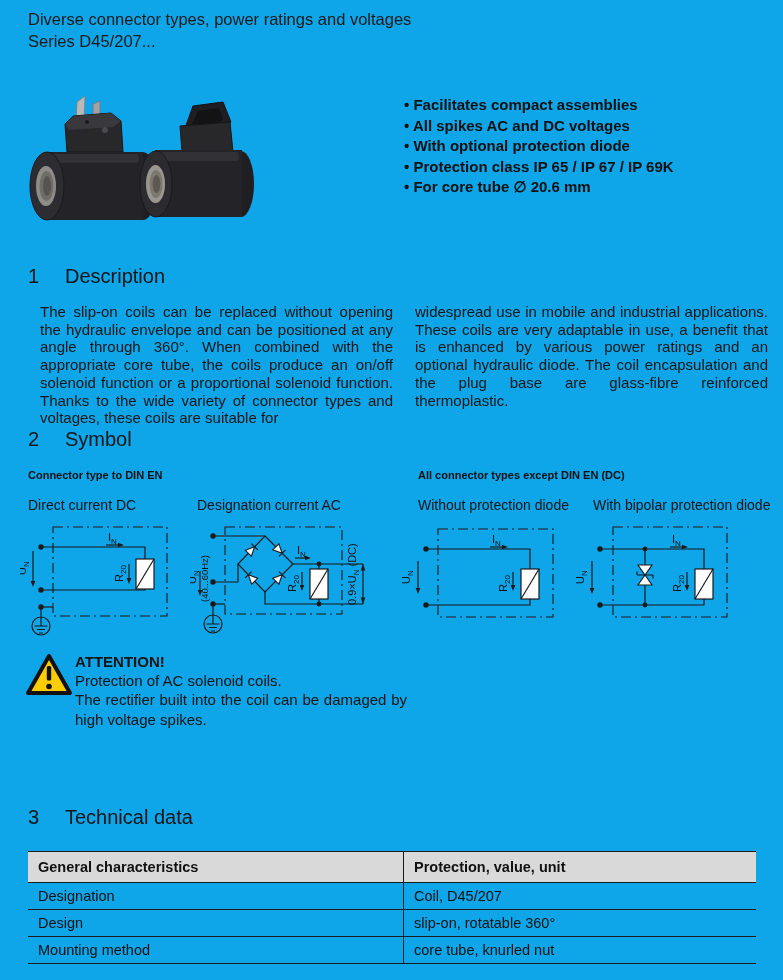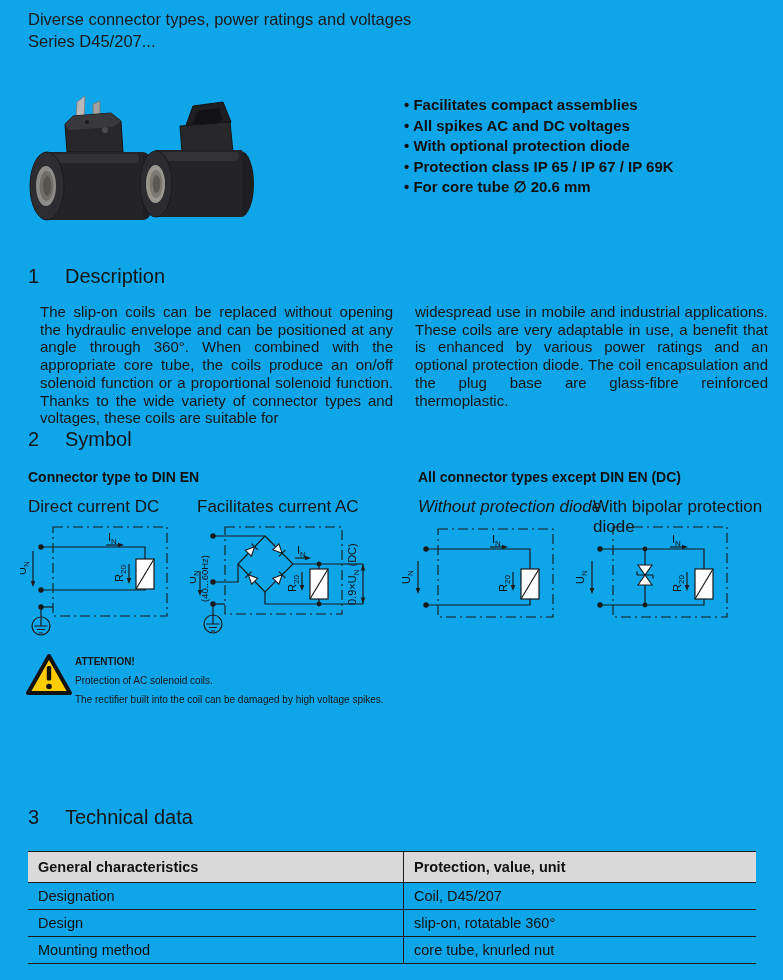--- a/index.html
+++ b/index.html
@@ -13,35 +13,35 @@
   ul.features li { font-size:15px; font-weight:bold; line-height:20.5px; color:#101010; }
   ul.features li::before { content:"• "; }
 
   .sec-head { display:flex; font-size:20px; color:#151515; }
   .sec-num { width:37px; flex:0 0 37px; }
 
   .body-text { font-size:15px; line-height:17.7px; text-align:justify; color:#161616; }
   .cols { display:flex; gap:22px; }
   .col { width:353px; }
 
-  .grp { font-size:14px; font-weight:bold; color:#101010; }
-  .cap { font-size:17px; color:#151515; }
+  .grp { font-size:11px; font-weight:bold; color:#101010; }
+  .cap { font-size:14px; color:#151515; }
 
   
   .wire { stroke:#1a1a1a; stroke-width:1.2; fill:none; }
   .dashdot { stroke:#1a1a1a; stroke-width:1.1; fill:none; stroke-dasharray:10 4 2 4; }
   .comp { stroke:#1a1a1a; stroke-width:1.2; fill:#fff; }
   .diode { fill:#fff; stroke:#1a1a1a; stroke-width:1.1; }
   .dot { fill:#1a1a1a; }
   .arrowhead { fill:#1a1a1a; }
   .slabel { font-family:"Liberation Sans", sans-serif; font-size:11px; fill:#111; }
   .slabel-small { font-family:"Liberation Sans", sans-serif; font-size:9.5px; fill:#111; }
   .ssub { font-size:8px; }
 
-  .att-text { font-size:10px; line-height:19.2px; text-align:justify; width:332px; color:#141414; }
+  .att-text { font-size:15px; line-height:19.2px; text-align:justify; width:332px; color:#141414; }
   .att-title { font-weight:bold; }
 
   table.tech { border-collapse:collapse; width:728px; font-size:14.5px; table-layout:fixed; }
   table.tech th, table.tech td { text-align:left; padding:5px 10px; border-bottom:1px solid #1c1c1c; }
   table.tech thead th { background:#d9d9d9; font-weight:bold; padding-top:7px; padding-bottom:7px;
                         border-top:1px solid #1c1c1c; }
   table.tech th:first-child, table.tech td:first-child { border-right:1px solid #1c1c1c; width:355px; }
 </style>
 </head>
 <body>
@@ -92,34 +92,34 @@
     <li>Protection class IP 65 / IP 67 / IP 69K</li>
     <li>For core tube ∅ 20.6 mm</li>
   </ul>
 
   <div class="abs sec-head" style="left:28px; top:265px;">
     <span class="sec-num">1</span>
     <span>Description</span>
   </div>
   <div class="abs cols" style="left:32px; top:303px; width:728px;margin-left:8px;">
     <div class="col body-text">The slip-on coils can be replaced without opening the hydraulic envelope and can be positioned at any angle through 360°. When combined with the appropriate core tube, the coils produce an on/off solenoid function or a proportional solenoid function. Thanks to the wide variety of connector types and voltages, these coils are suitable for</div>
-    <div class="col body-text">widespread use in mobile and industrial applications. These coils are very adaptable in use, a benefit that is enhanced by various power ratings and an optional protection diode. The coil encapsulation and the plug base are glass-fibre reinforced thermoplastic.</div>
+    <div class="col body-text">widespread use in mobile and industrial applications. These coils are very adaptable in use, a benefit that is enhanced by various power ratings and an optional hydraulic diode. The coil encapsulation and the plug base are glass-fibre reinforced thermoplastic.</div>
   </div>
 
   <div class="abs sec-head" style="left:28px; top:428px;">
     <span class="sec-num">2</span>
     <span>Symbol</span>
   </div>
 
   <div class="abs grp" style="left:28px; top:469px;">Connector type to DIN EN</div>
   <div class="abs grp" style="left:418px; top:469px;">All connector types except DIN EN (DC)</div>
 
   <div class="abs cap" style="left:28px; top:497px;">Direct current DC</div>
-  <div class="abs cap" style="left:197px; top:497px;">Facilitates current AC</div>
-  <div class="abs cap" style="left:418px; top:497px;font-style:italic;">Without protection diode</div>
+  <div class="abs cap" style="left:197px; top:497px;">Designation current AC</div>
+  <div class="abs cap" style="left:418px; top:497px;">Without protection diode</div>
   <div class="abs cap" style="left:593px; top:497px;">With bipolar protection diode</div>
 
   <svg class="abs" style="left:20px; top:514px;" width="165" height="136" viewBox="0 0 165 136">
     <rect class="dashdot" x="33" y="13" width="114" height="89"></rect>
     <path class="wire" d="M21,33 H125 V45"></path>
     <path class="wire" d="M21,76 H125 V75"></path>
     <g>
       <rect class="comp" x="116" y="45" width="18" height="30"></rect>
       <path class="wire" d="M116,75 L134,45"></path>
     </g>

